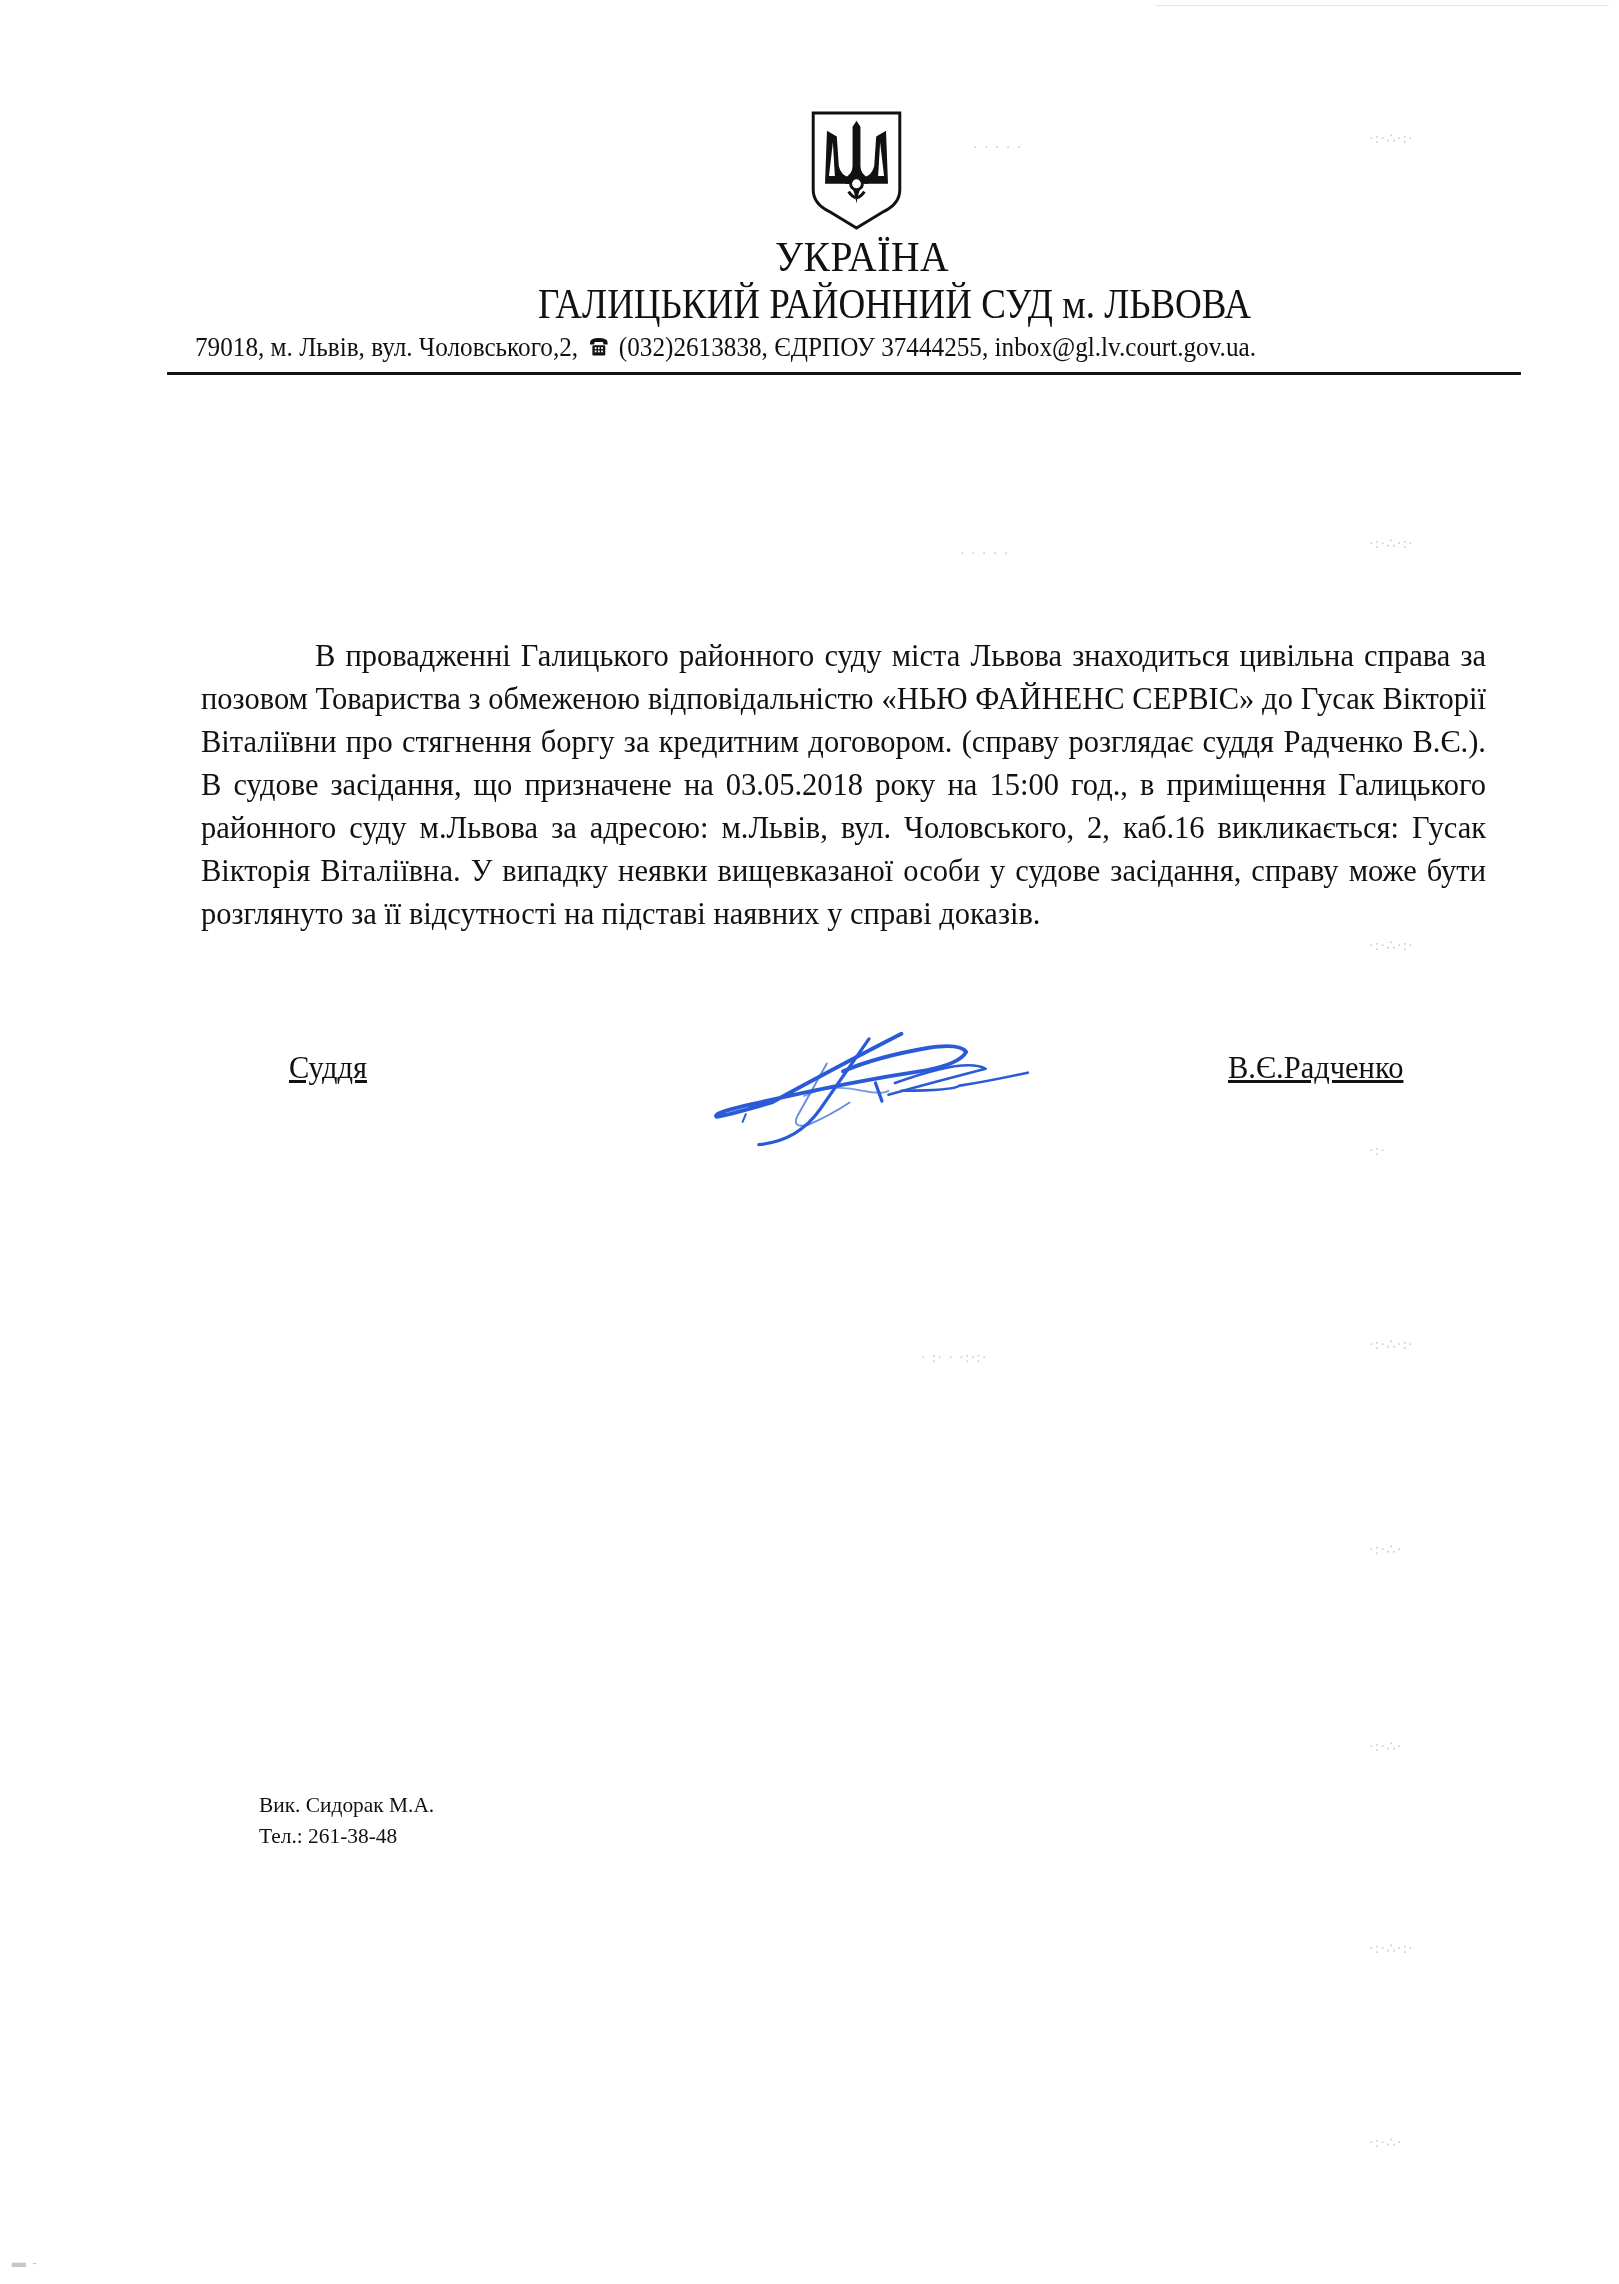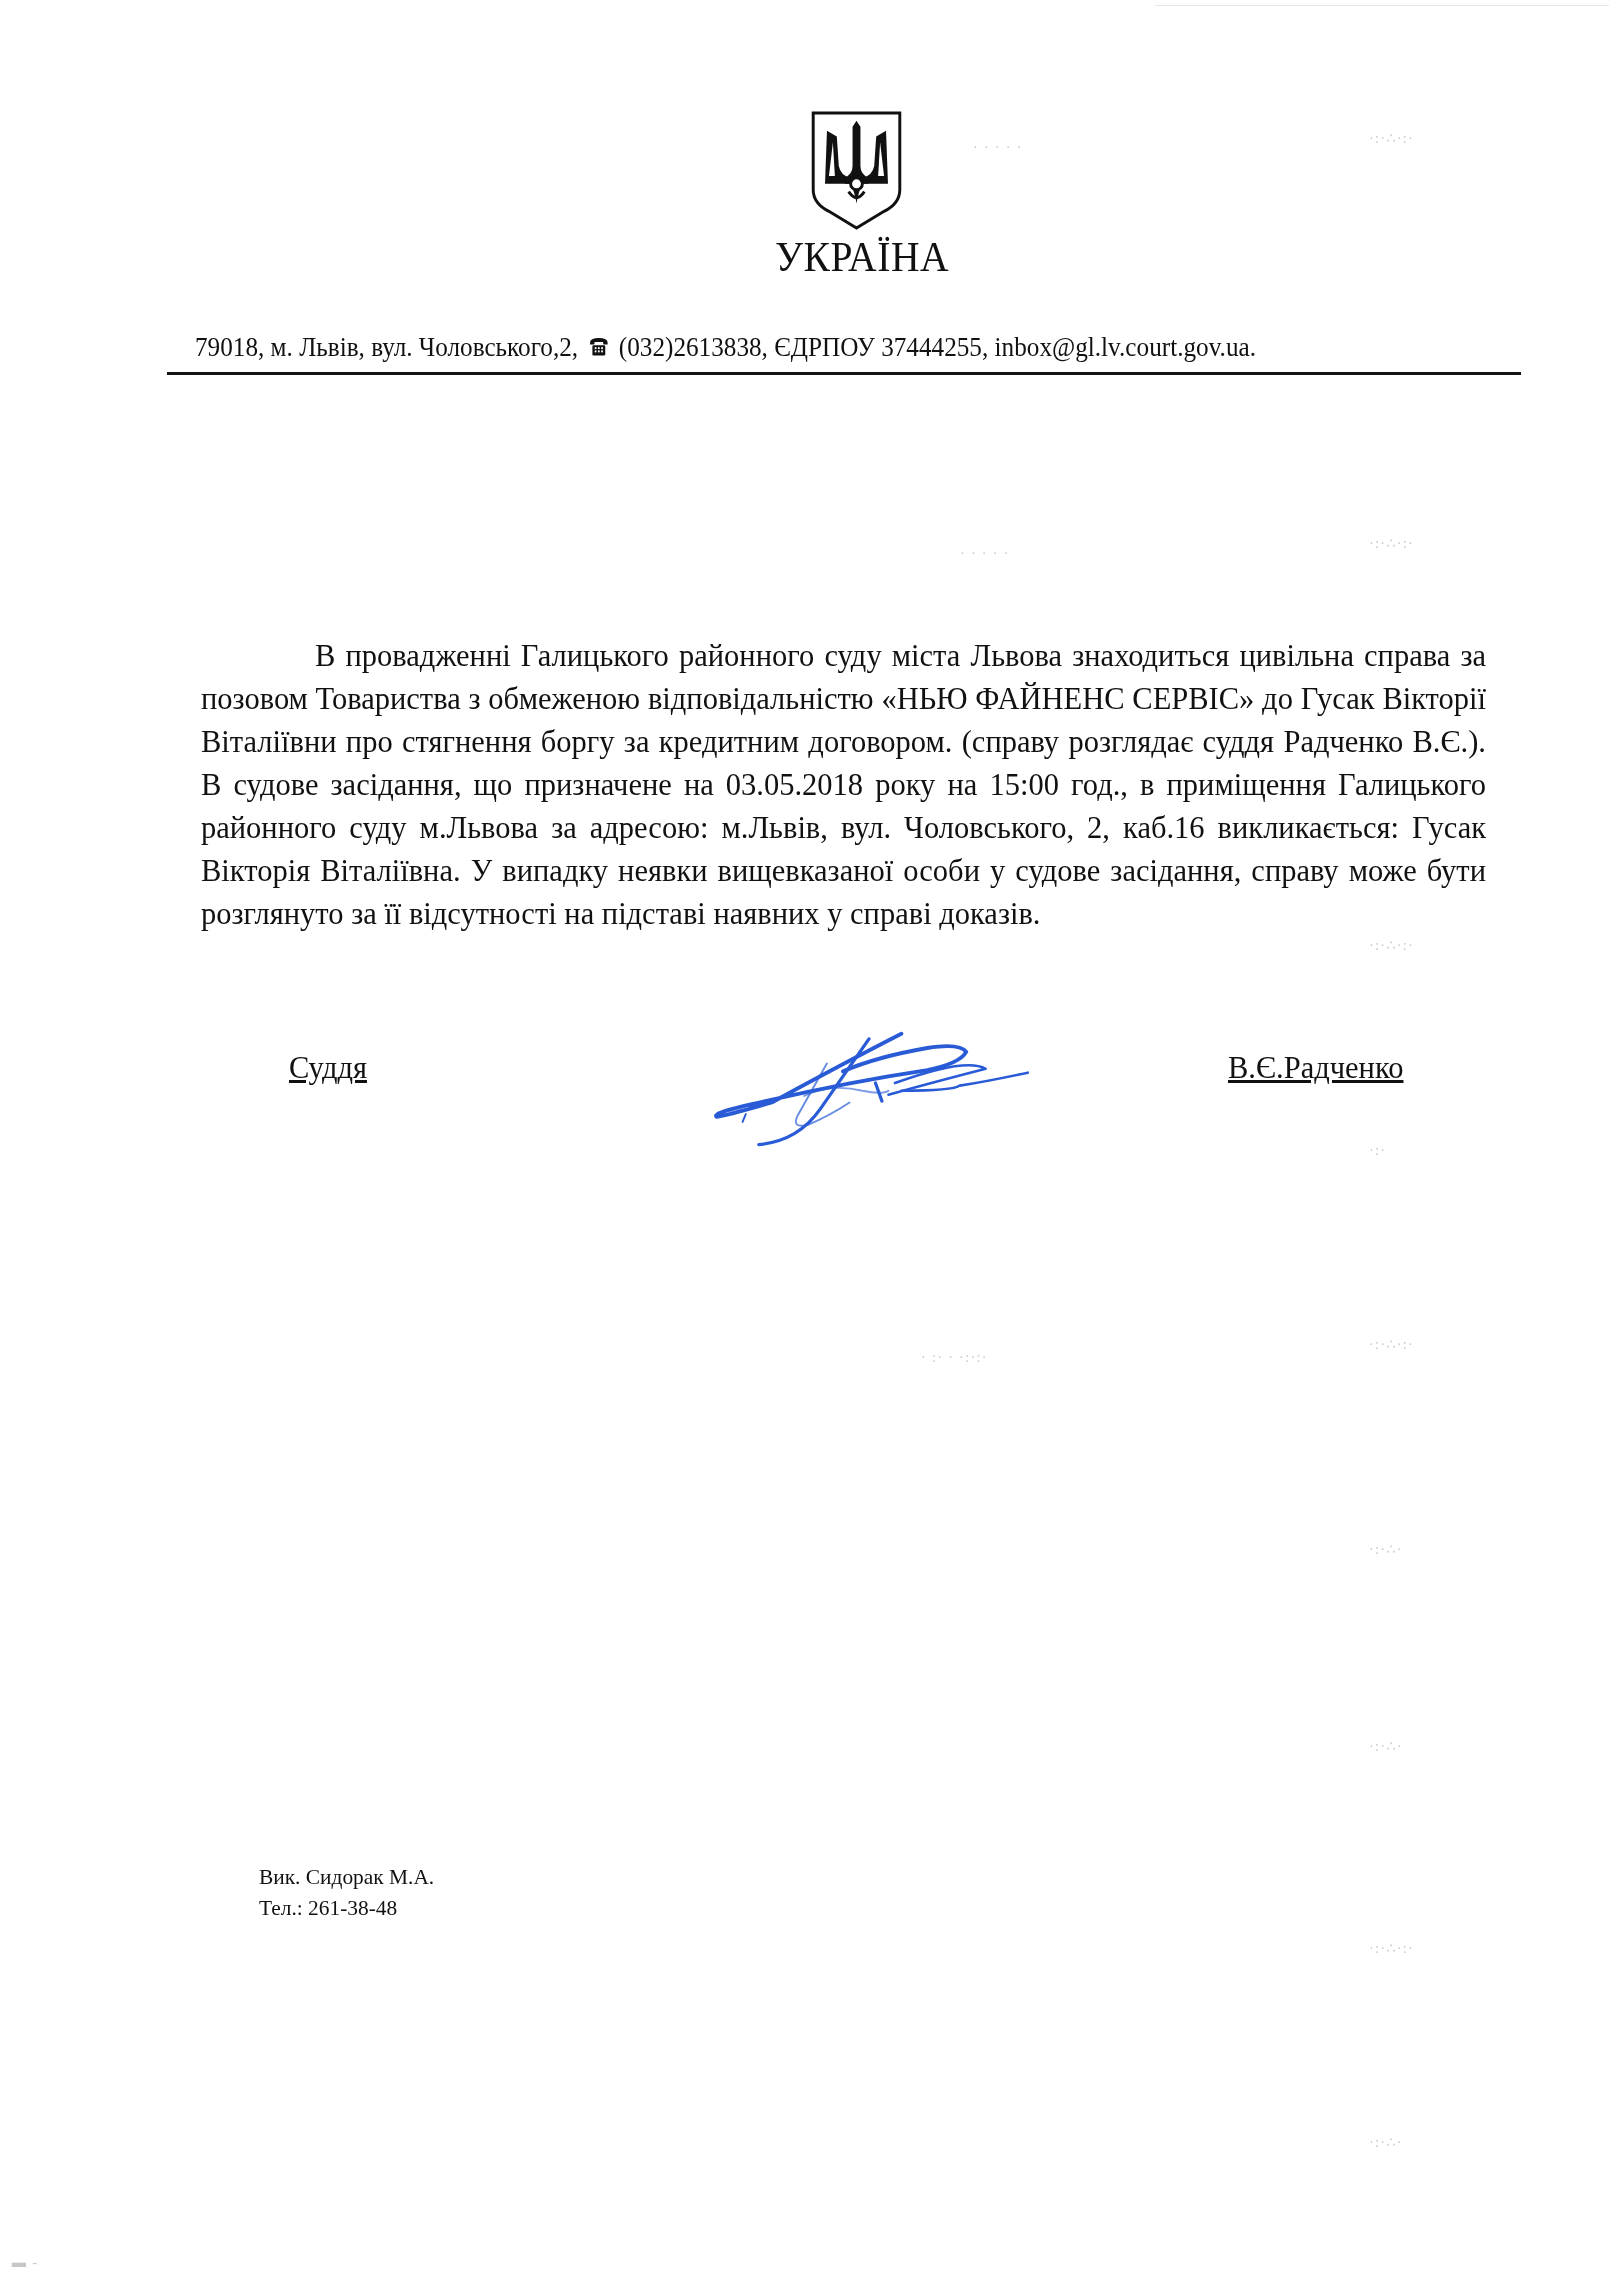--- a/index.html
+++ b/index.html
@@ -104,21 +104,21 @@
     }
     .judge-label { left: 289px; }
     .judge-name { left: 1228px; }
     .signature {
       position: absolute;
       left: 681px; top: 1018px;
       width: 363px; height: 143px;
     }
     .executor {
       position: absolute;
-      left: 259px; top: 1862px;
+      left: 259px; top: 1790px;
       font-size: 21.4px;
       line-height: 30.5px;
     }
     .speck {
       position: absolute;
       color: #9a9a9a;
       font-size: 14.3px;
       letter-spacing: 1.3px;
       opacity: 0.55;
     }
@@ -138,20 +138,23 @@
     <path d="M26 34 L28 68 L22 68 Z" fill="#fff"></path>
     <path d="M74 34 L72 68 L78 68 Z" fill="#fff"></path>
     <circle cx="50" cy="76" r="6" fill="#fff" stroke="#111" stroke-width="3"></circle>
     <path d="M42 84 Q50 96 58 84" fill="none" stroke="#111" stroke-width="3"></path>
   </svg>
 
   <div class="country">
     <span>УКРАЇНА</span>
   </div>
 
+  <div class="court">
+    <span class="court-inner">ГАЛИЦЬКИЙ РАЙОННИЙ СУД м. ЛЬВОВА</span>
+  </div>
 
   <div class="contacts">
     <span>79018,  м. Львів,  вул. Чоловського,2,</span>
     <svg class="phone-icon" viewBox="0 0 36 32">
       <path d="M3 10 Q3 3 18 3 Q33 3 33 10 L33 13 L26 13 L25 9 L11 9 L10 13 L3 13 Z" fill="#111"></path>
       <rect x="7" y="14" width="22" height="16" rx="2" fill="#111"></rect>
       <g fill="#fff">
         <rect x="11" y="17" width="3" height="3"></rect>
           <rect x="16.5" y="17" width="3" height="3"></rect>
           <rect x="22" y="17" width="3" height="3"></rect>

